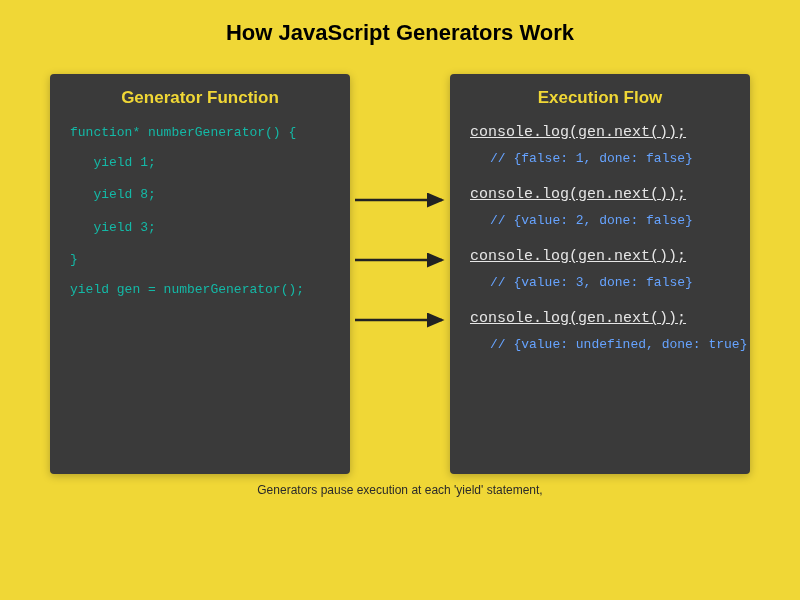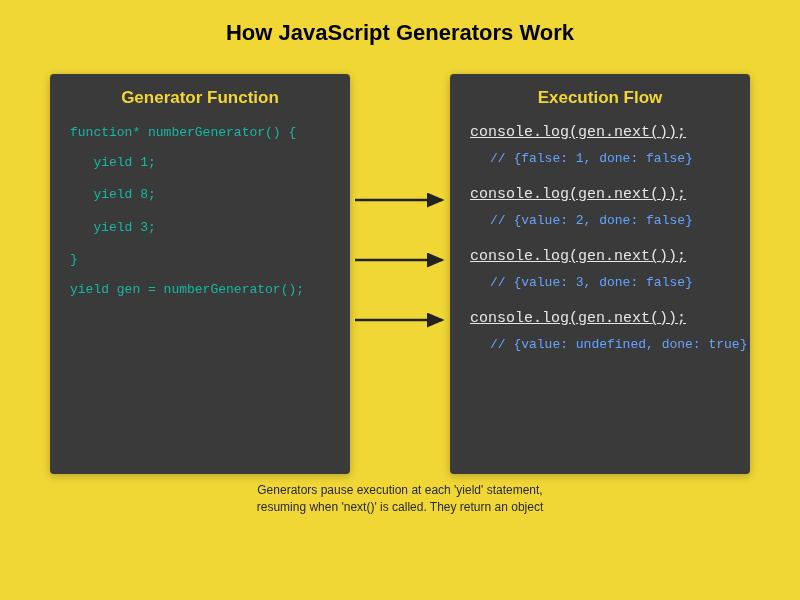--- a/index.html
+++ b/index.html
@@ -129,14 +129,13 @@
       <path d="M0,0 L7,3 L0,6 Z" fill="#222"></path>
     </marker>
   </defs>
   <line x1="355" y1="200" x2="442" y2="200" stroke="#222" stroke-width="2.5" marker-end="url(#ah)"></line>
   <line x1="355" y1="260" x2="442" y2="260" stroke="#222" stroke-width="2.5" marker-end="url(#ah)"></line>
   <line x1="355" y1="320" x2="442" y2="320" stroke="#222" stroke-width="2.5" marker-end="url(#ah)"></line>
 </svg>
 
 <div class="caption">
   <div>Generators pause execution at each 'yield' statement,</div>
-  <div>resuming when 'next()' is called. They return an object</div>
 </div>
 
 </body></html>

